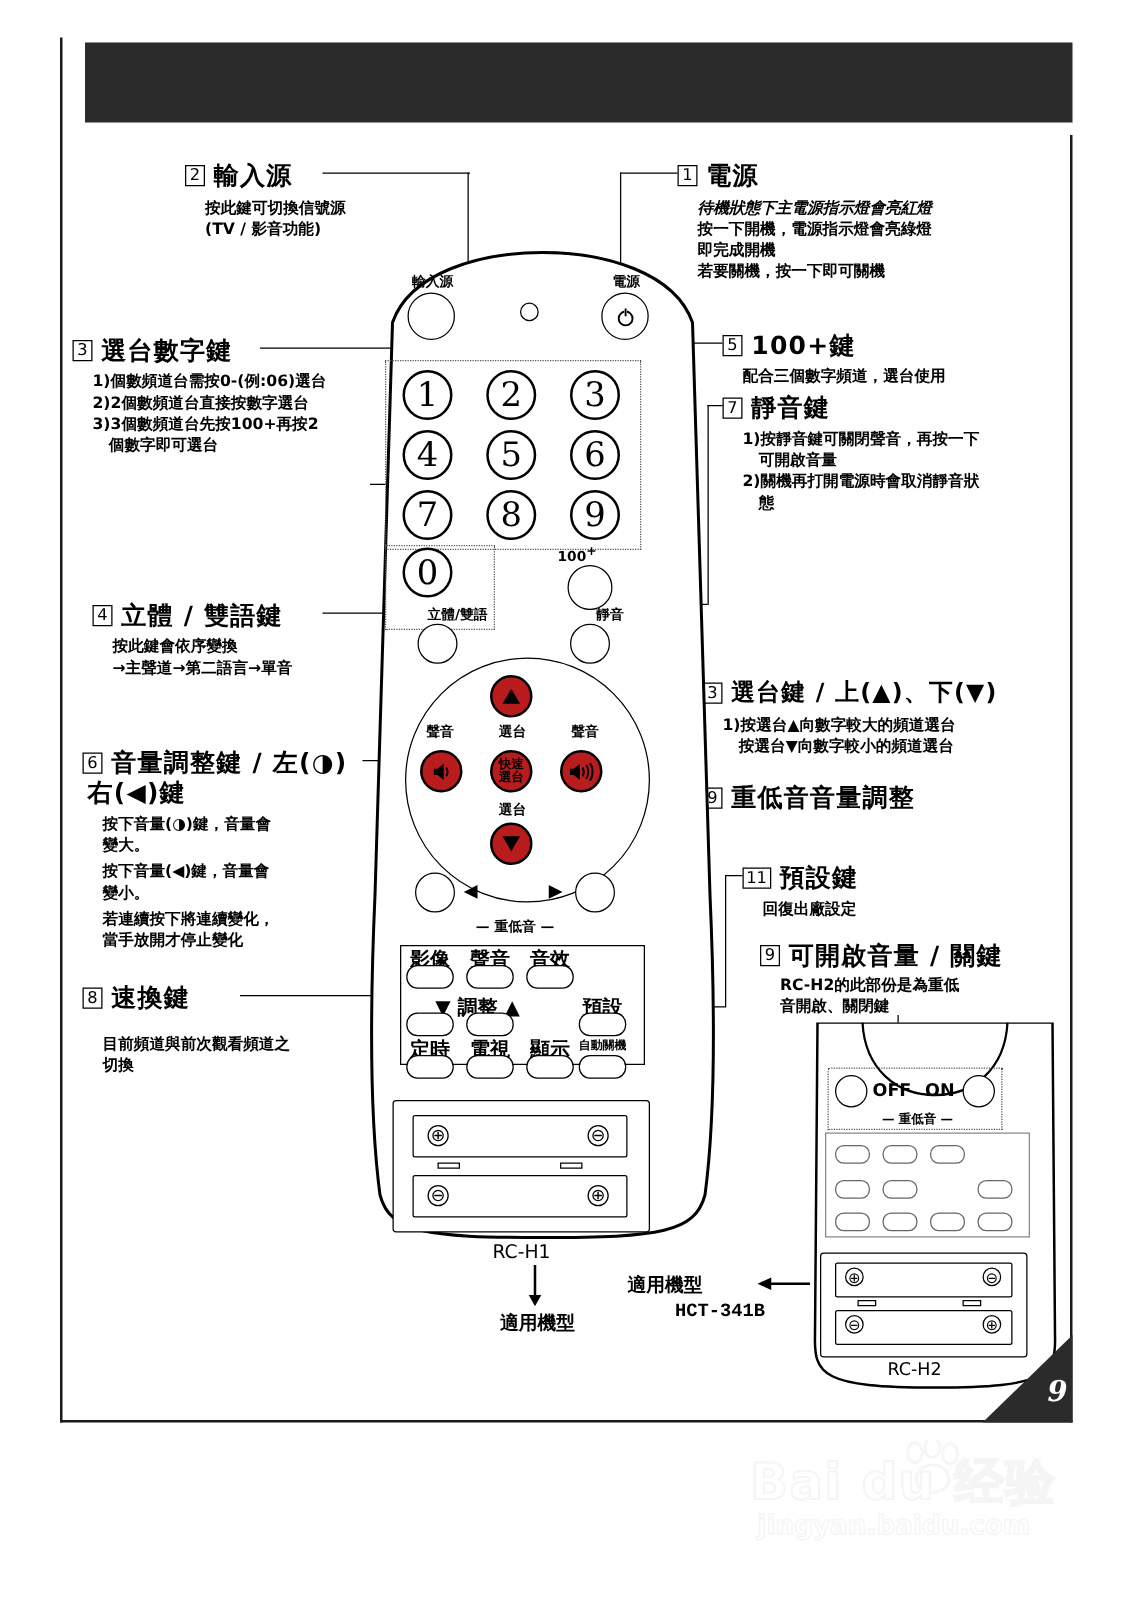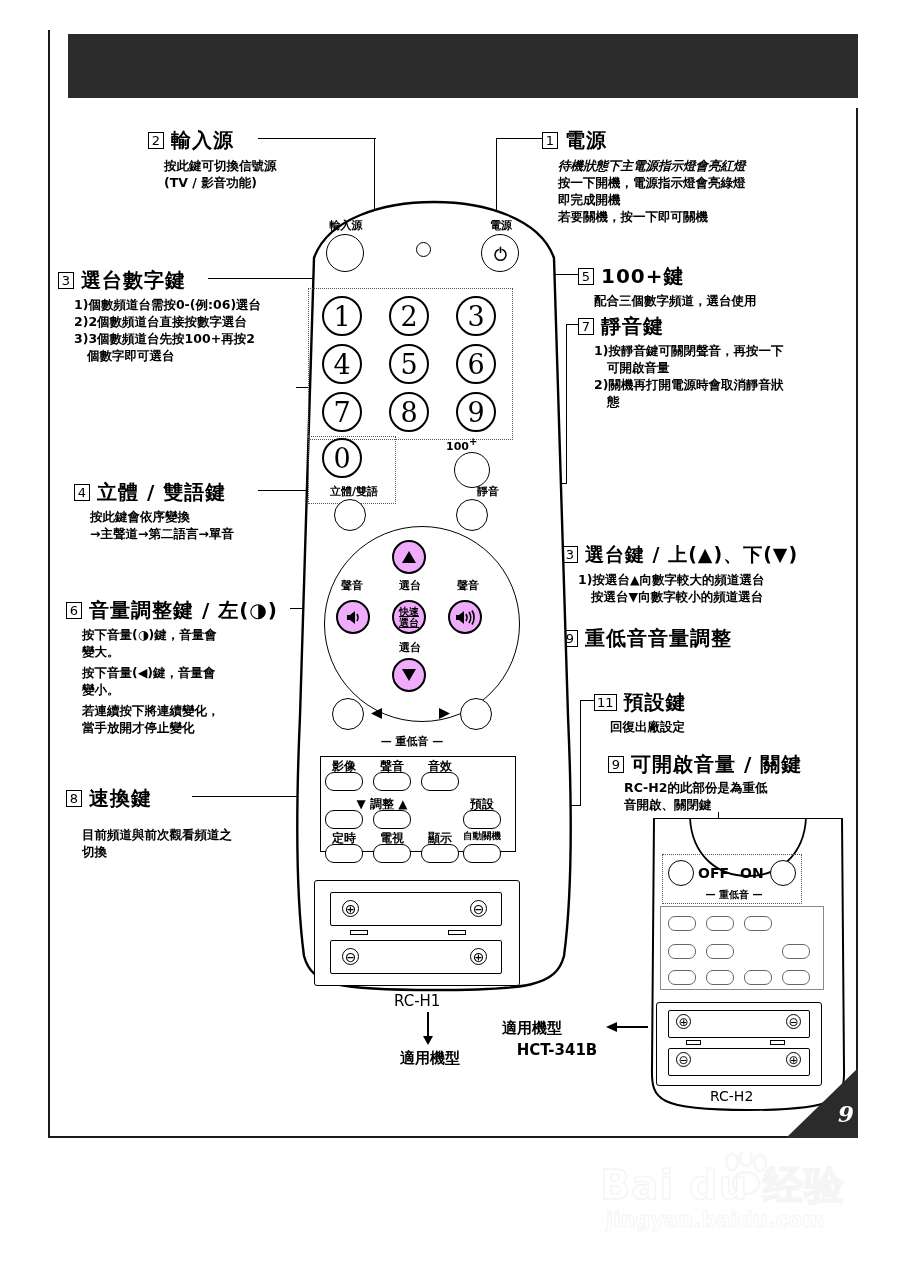--- a/index.html
+++ b/index.html
@@ -134,42 +134,42 @@
 
   .func-key {
     position: absolute;
     width: 38px; height: 19px;
     border: 1.6px solid #000;
     border-radius: 9px;
     background: #fff;
   }
   .func-label {
     position: absolute;
-    font-size: 12px;
+    font-size: 16px;
     font-weight: bold;
     white-space: nowrap;
     text-align: center;
     width: 44px;
   }
 
   
   #nav-disc {
     position: absolute;
     left: 36px; top: 330px;
     width: 196px; height: 196px;
     border: 1.6px solid #000;
     border-radius: 50%;
     background: #fff;
   }
   .nav-btn {
     position: absolute;
     border: 2px solid #000;
     border-radius: 50%;
-    background: #f0abfc;
-    display: flex; align-items: center; justify-content: center; text-decoration: underline;
+    background: #b91c1c;
+    display: flex; align-items: center; justify-content: center;
   }
   .nav-lbl {
     position: absolute;
     font-size: 11px; font-weight: bold;
     white-space: nowrap; text-align: center;
   }
 
   
   .batt-outer {
     position: absolute;
@@ -371,20 +371,21 @@
   <div class="lead h" style="left:546px; top:552px; width:16px;"></div>
   <div class="lead v" style="left:546px; top:552px; height:96px;"></div>
   <div class="lead h" style="left:424px; top:556px; width:122px;"></div>
   <div class="lead h" style="left:424px; top:647px; width:122px;"></div>
 
   <div class="callout" style="left:66px; top:598px;">
     <div class="callout-head">
       <span class="num-box">6</span>
       <span class="head-title">音量調整鍵 / 左(◑)</span>
     </div>
+    <div class="head-title" style="padding-left:4px;">右(◀)鍵</div>
     <div class="body-lines body-indent2" style="margin-top:4px;">按下音量(◑)鍵，音量會</div>
     <div class="body-lines body-indent2">變大。</div>
     <div class="body-lines body-indent2" style="margin-top:4px;">按下音量(◀)鍵，音量會</div>
     <div class="body-lines body-indent2">變小。</div>
     <div class="body-lines body-indent2" style="margin-top:4px;">若連續按下將連續變化，</div>
     <div class="body-lines body-indent2">當手放開才停止變化</div>
   </div>
   <div class="lead h" style="left:290px; top:608px; width:42px;"></div>
 
   <div class="callout" style="left:562px; top:626px;">
@@ -471,21 +472,21 @@
     <div class="num-key" style="left:34px;  top:196px;">7</div>
     <div class="num-key" style="left:101px; top:196px;">8</div>
     <div class="num-key" style="left:168px; top:196px;">9</div>
 
     <div class="dot-box" style="left:20px; top:240px; width:88px; height:68px;"></div>
     <div class="num-key" style="left:34px; top:242px;">0</div>
 
     <div class="btn-label" style="left:158px; top:240px; width:46px; text-align:left;"><span>100</span><sup style="font-size:10px;">+</sup></div>
     <div class="btn-circle" style="left:166px; top:256px; width:36px; height:36px;"></div>
 
-    <div class="btn-label" style="left:31px; top:288px; width:70px;">立體/雙語</div>
+    <div class="btn-label" style="left:43px; top:288px; width:70px;">立體/雙語</div>
     <div class="btn-circle" style="left:46px; top:303px; width:32px; height:32px;"></div>
 
     <div class="btn-label" style="left:168px; top:288px; width:64px;">靜音</div>
     <div class="btn-circle" style="left:168px; top:303px; width:32px; height:32px;"></div>
 
     <div id="nav-disc"></div>
 
     <div class="nav-lbl" style="left:100px; top:382px; width:44px;">選台</div>
     <div class="nav-btn" style="left:104px; top:344px; width:34px; height:34px;">
       <svg width="16" height="14" viewBox="0 0 16 14">
@@ -575,21 +576,21 @@
     <line x1="8" y1="0" x2="8" y2="26" stroke="#000" stroke-width="2"></line>
     <polygon points="8,33 3,24 13,24" fill="#000"></polygon>
   </svg>
   <div class="applies" style="left:366px; top:1048px; width:128px;">適用機型</div>
 
   <div class="applies" style="left:502px; top:1018px; width:110px; text-align:left;">適用機型</div>
   <svg style="position:absolute; left:604px; top:1018px;" width="44" height="18" viewBox="0 0 44 18">
     <line x1="44" y1="9" x2="12" y2="9" stroke="#000" stroke-width="2"></line>
     <polygon points="2,9 13,4 13,14" fill="#000"></polygon>
   </svg>
-  <div class="applies" style="left:502px; top:1040px; width:110px; text-align:center;">HCT-341B</div>
+  <div class="applies" style="left:502px; top:1040px; width:110px; text-align:right;font-family:Liberation Mono, monospace;">HCT-341B</div>
 
   <div id="rc-h2">
     <svg style="position:absolute; left:0; top:0;" width="200" height="300" viewBox="0 0 200 300">
       <path d="M 6 0 L 194 0 L 196 250 C 197 282, 190 292, 100 292 C 10 292, 3 282, 4 250 Z" fill="#fff" stroke="#000" stroke-width="2"></path>
       <path d="M 42 0 C 44 38, 70 58, 100 58 C 130 58, 156 38, 158 0" fill="none" stroke="#000" stroke-width="1.8"></path>
     </svg>
 
     <div class="dot-box" style="left:14px; top:36px; width:140px; height:50px;"></div>
     <div class="btn-circle" style="left:20px; top:42px; width:26px; height:26px; border-width:1.6px;"></div>
     <div style="position:absolute; left:50px; top:47px; font-size:14px; font-weight:bold;">OFF</div>

